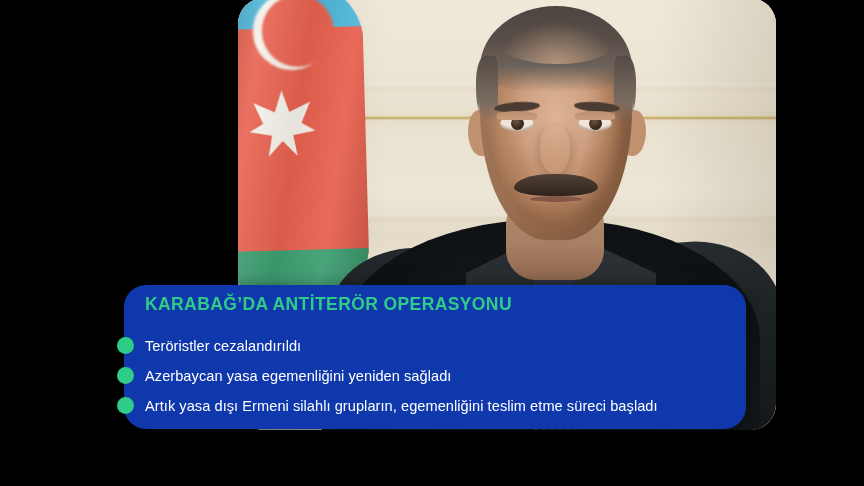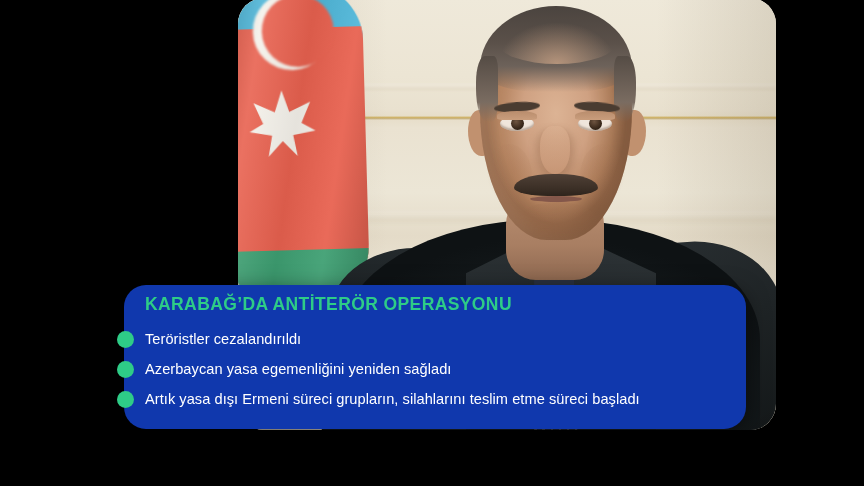--- a/index.html
+++ b/index.html
@@ -459,21 +459,21 @@
     top: 39px;
     right: 0;
     list-style: none;
     margin: 0;
     padding: 0;
   }
   .bullet-row {
     position: relative;
     height: 30px;
     display: flex;
-    align-items: center;
+    align-items: flex-end;
   }
   .bullet-dot {
     position: absolute;
     left: -7px;
     width: 17px;
     height: 17px;
     border-radius: 50%;
     background: #2ecc87;
   }
   .bullet-text {
@@ -553,18 +553,18 @@
       <li class="bullet-row">
         <span class="bullet-dot"></span>
         <span class="bullet-text">Teröristler cezalandırıldı</span>
       </li>
       <li class="bullet-row">
         <span class="bullet-dot"></span>
         <span class="bullet-text">Azerbaycan yasa egemenliğini yeniden sağladı</span>
       </li>
       <li class="bullet-row">
         <span class="bullet-dot"></span>
-        <span class="bullet-text">Artık yasa dışı Ermeni süreci grupların, silahlarını teslim etme süreci başladı</span>
+        <span class="bullet-text">Artık yasa dışı Ermeni silahlı grupların, egemenliğini teslim etme süreci başladı</span>
       </li>
     </ul>
   </div>
 
 </div>
 
 </body></html>

